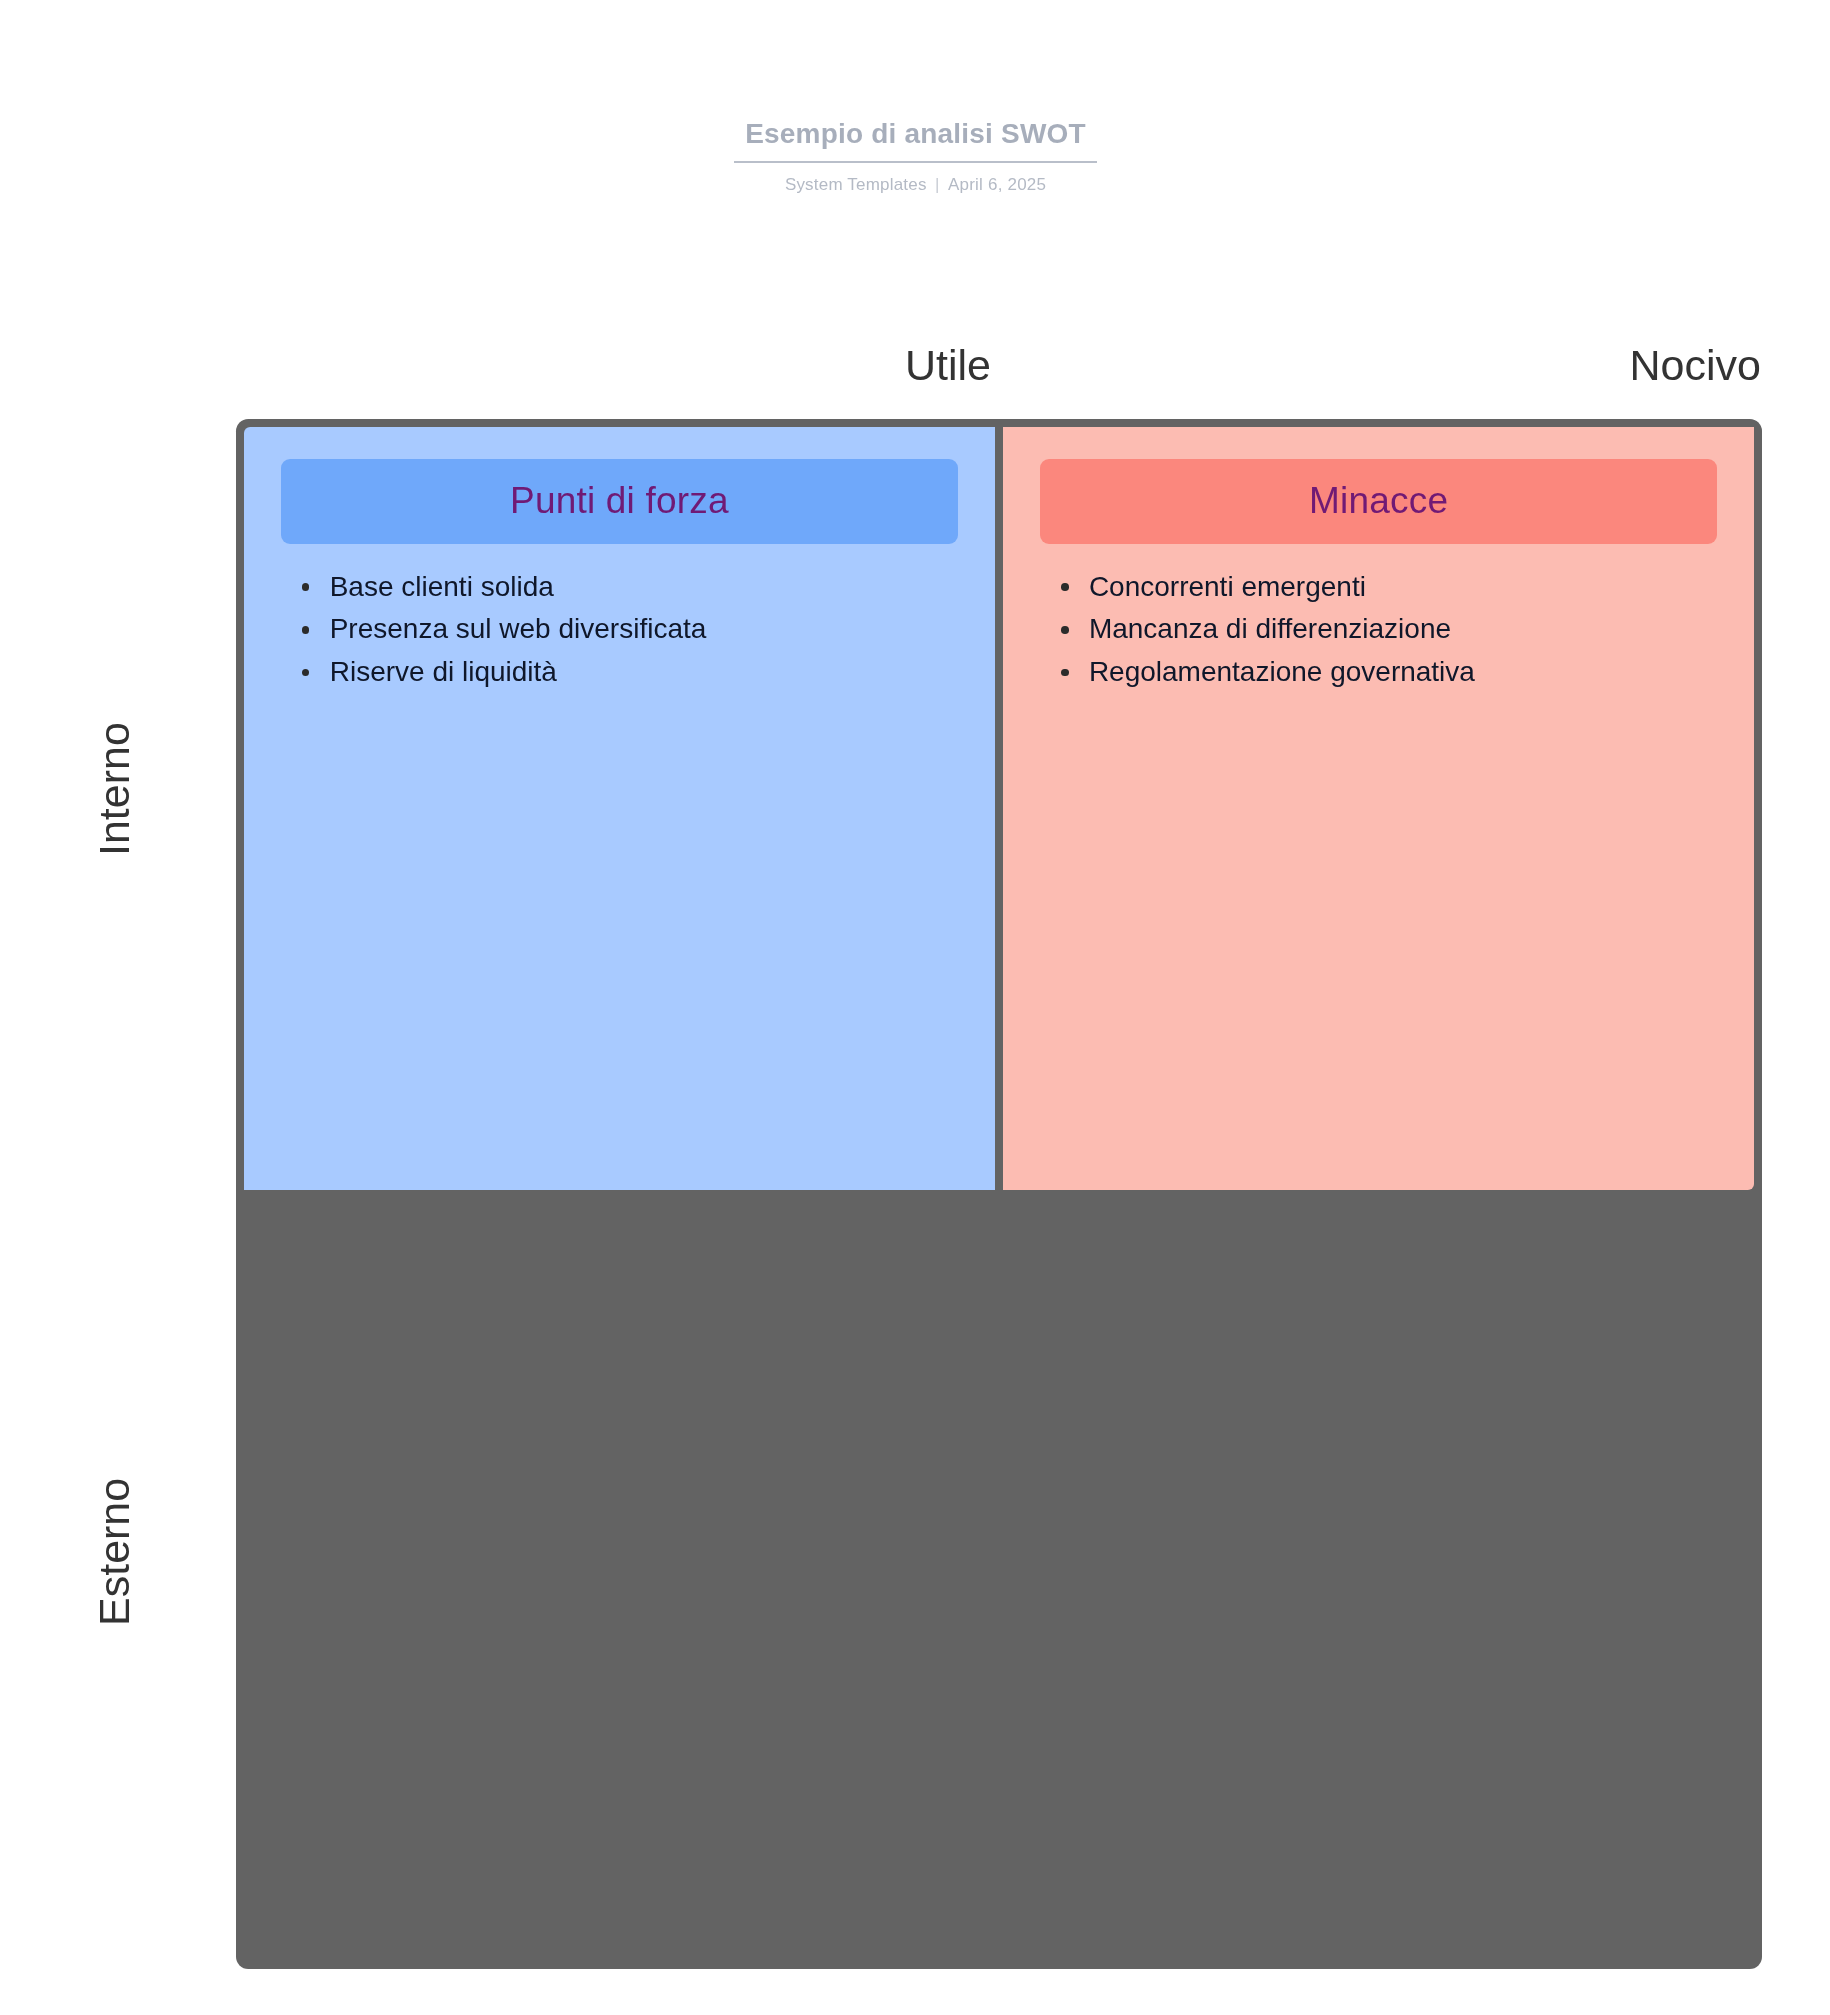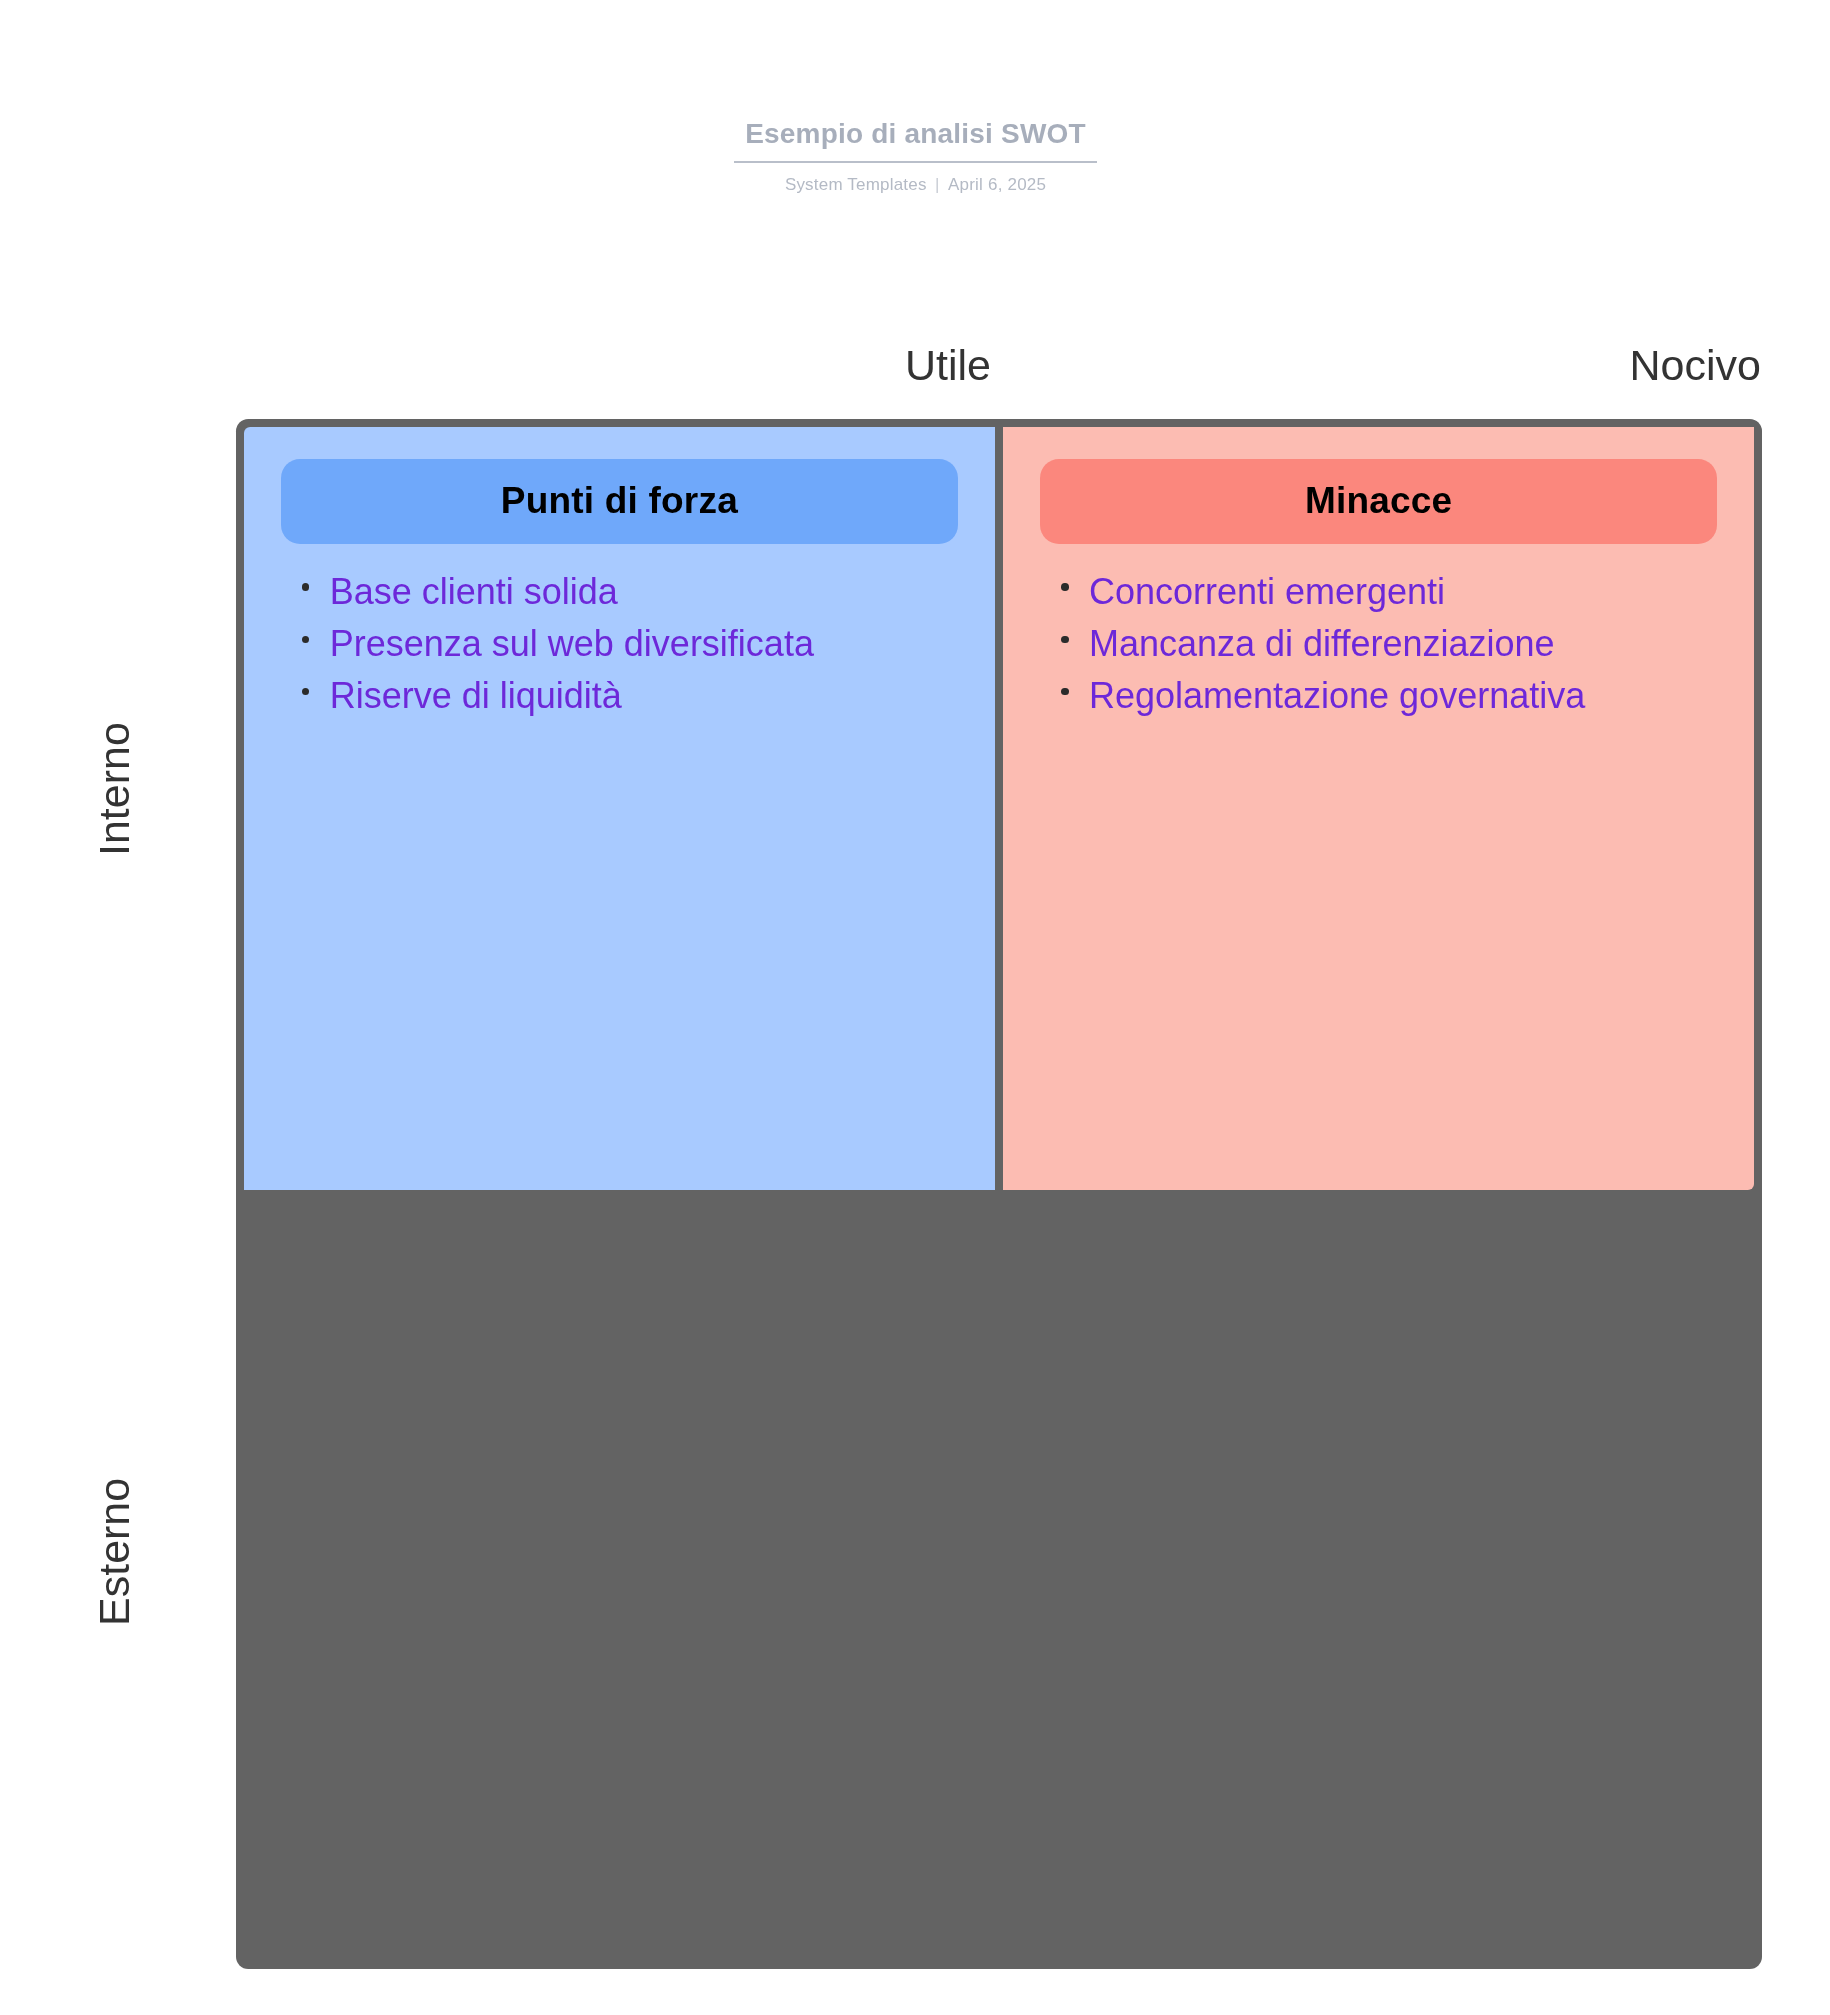--- a/index.html
+++ b/index.html
@@ -107,48 +107,48 @@
     overflow: hidden;
   }
 
   .quad.q-strengths     { background: #a8caff; border-radius: 6.1px 0 0 0; }
   .quad.q-weaknesses    { background: #fceda1; border-radius: 0 6.1px 0 0; }
   .quad.q-opportunities { background: #99d8c9; border-radius: 0 0 0 6.1px; }
   .quad.q-threats       { background: #fcbcb2; border-radius: 0 0 6.1px 0; }
 
   .quad-title {
     height: 85px;
-    border-radius: 19px;
+    border-radius: 9px;
     display: flex;
     align-items: center;
     justify-content: center;
     font-size: 37px;
-    font-weight: bold;
-    color: #000000;
+    font-weight: normal;
+    color: #701a75;
     letter-spacing: 0.2px;
     line-height: 1.1;
   }
 
   .q-strengths     .quad-title { background: #6fa8fa; }
   .q-weaknesses    .quad-title { background: #fcdd6f; }
   .q-opportunities .quad-title { background: #54b5a1; }
   .q-threats       .quad-title { background: #fb877d; }
 
   .quad-list {
     list-style: none;
     margin-top: 26px;
     padding-left: 9.1px;
   }
 
   .quad-list li {
     position: relative;
     padding-left: 40px;
-    font-size: 36px;
+    font-size: 28px;
     line-height: 1.2;
-    color: #6d28d9;
+    color: #0f172a;
     margin-bottom: 9.1px;
     max-width: 100%;
   }
 
   .quad-list li::before {
     content: "";
     position: absolute;
     left: 12.2px;
     top: 13.7px;
     width: 7.6px;

